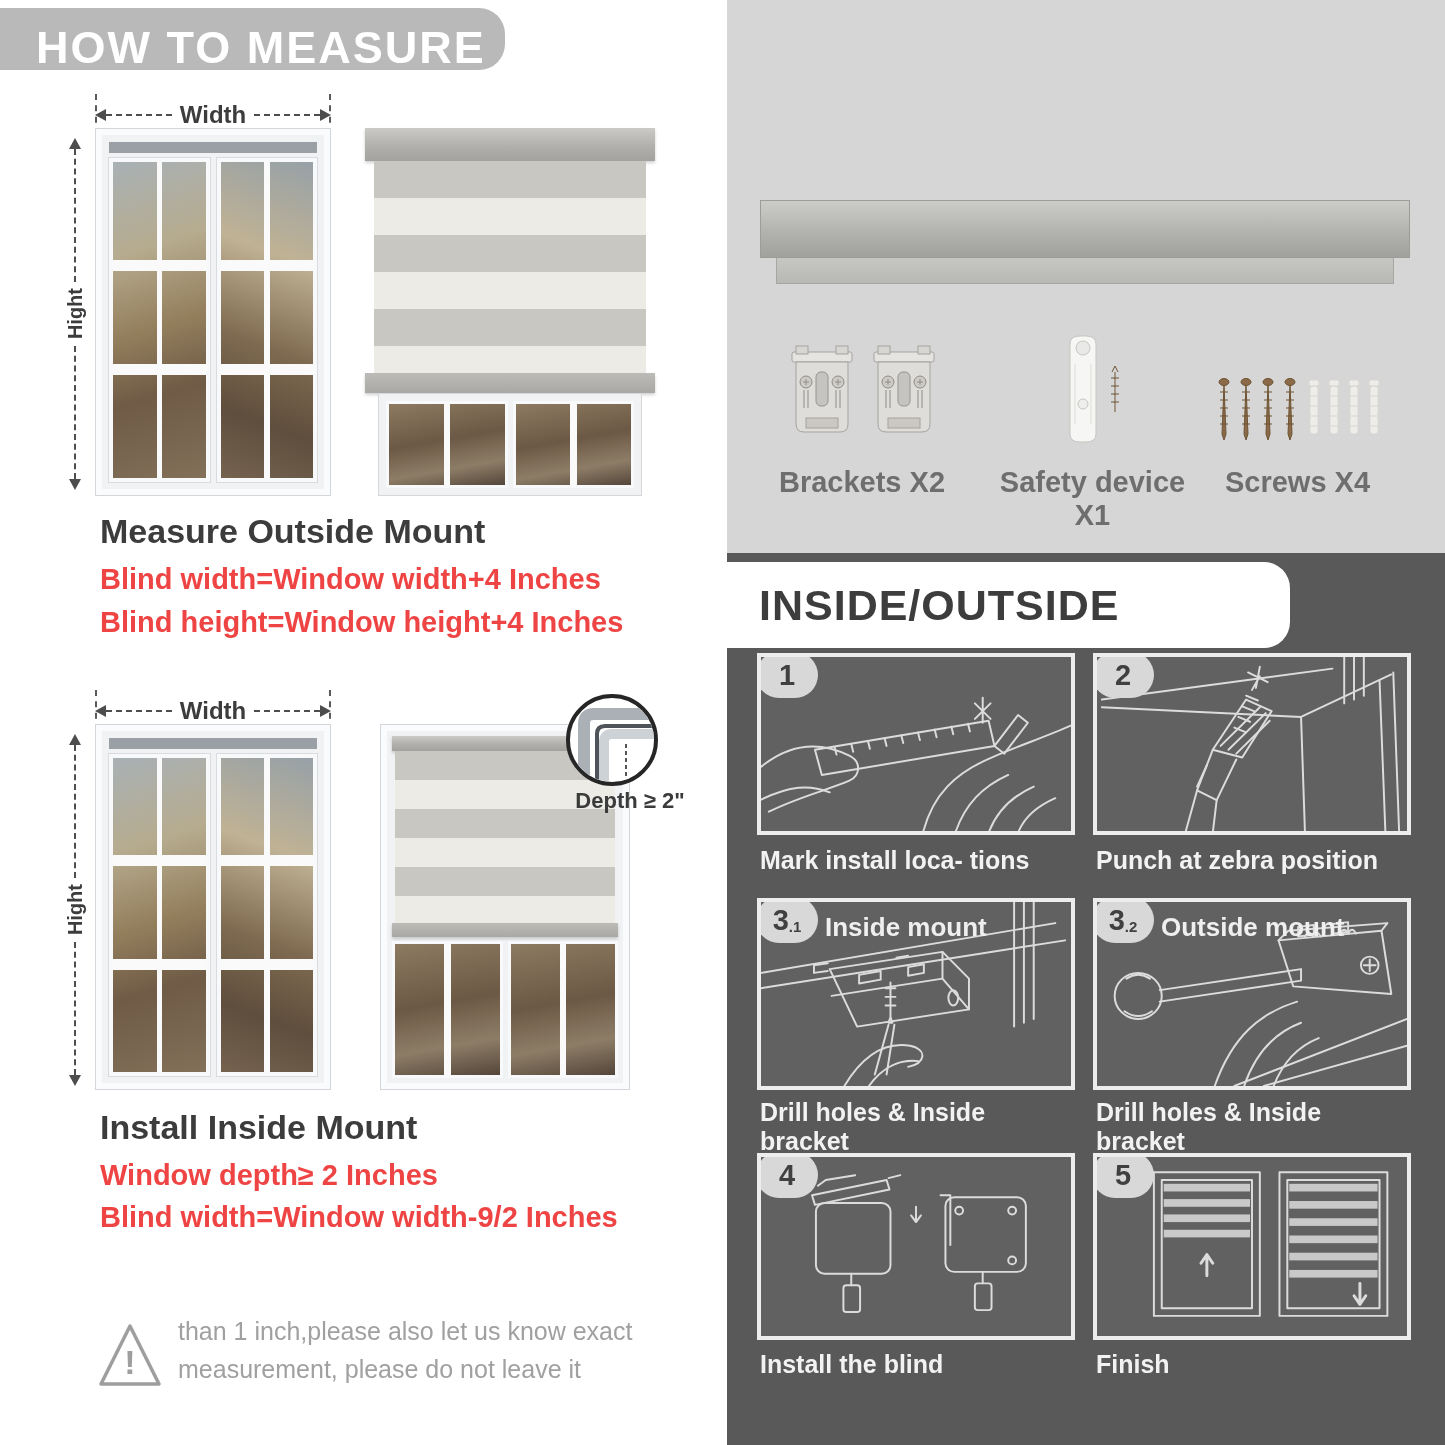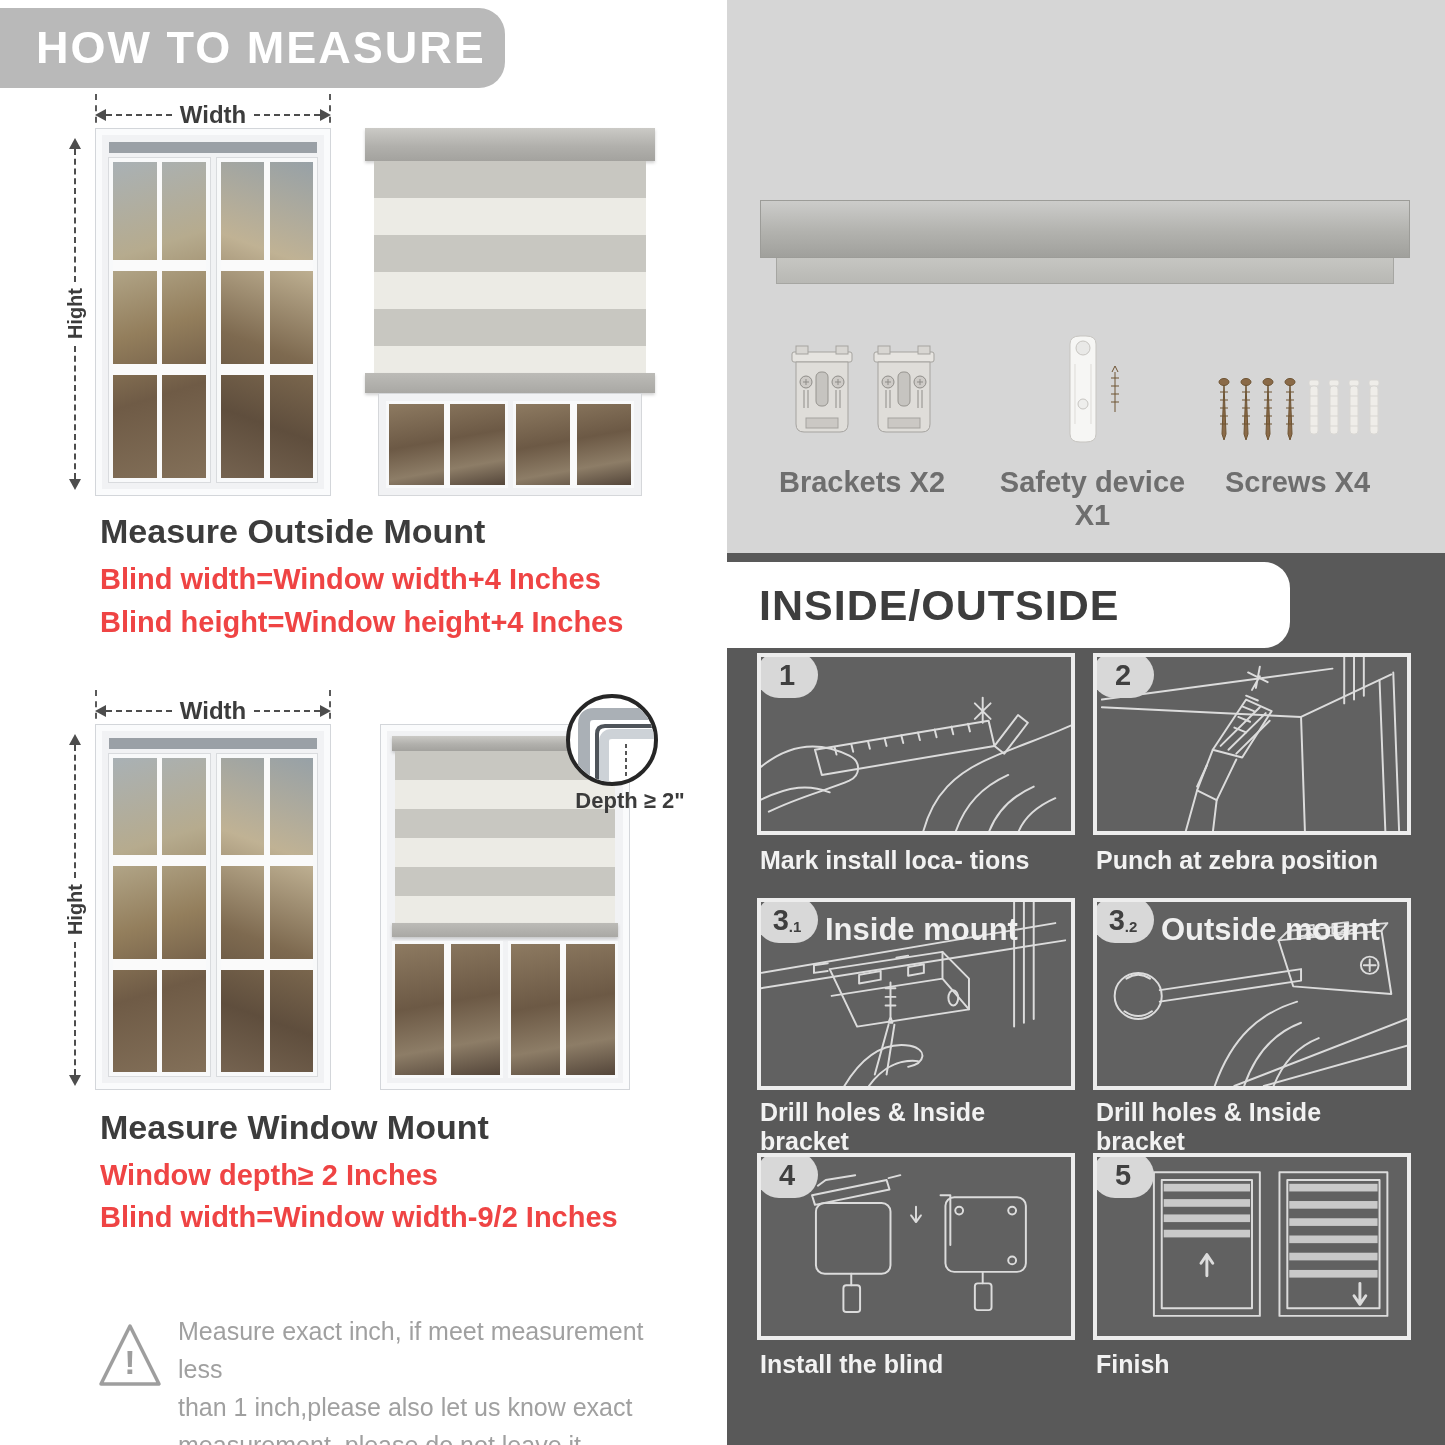--- a/index.html
+++ b/index.html
@@ -1,21 +1,21 @@
 <!DOCTYPE html>
 <html><head>
 <meta charset="utf-8">
 <style>
   html,body{margin:0;padding:0;background:#ffffff;}
   #stage{position:relative;width:1445px;height:1445px;background:#ffffff;overflow:hidden;
          font-family:"Liberation Sans", sans-serif;}
   .abs{position:absolute;box-sizing:border-box;}
 
   
-  .banner-left{left:0;top:8px;width:505px;height:80px;background:#b9b9b9;
+  .banner-left{left:0;top:8px;width:505px;height:62px;background:#b9b9b9;
     border-radius:0 26px 26px 0;color:#ffffff;font-size:45px;font-weight:bold;
     letter-spacing:2px;line-height:80px;padding-left:36px;}
 
   
   .win{background:#f1f2f4;border:1px solid #d3d6da;box-shadow:inset 0 0 0 6px #fafbfc;padding:13px;}
   .roller{height:11px;background:#9aa0a6;margin-bottom:5px;}
   .doors{display:flex;gap:7px;height:calc(100% - 16px);}
   .door{flex:1;border:4px solid #f8f9fa;outline:1px solid #d9dbde;
     background-image:
       linear-gradient(to right, rgba(0,0,0,0) 0 47%, #fafafa 47% 53%, rgba(0,0,0,0) 53% 100%),
@@ -74,21 +74,21 @@
 
   .dark-section{left:727px;top:553px;width:718px;height:892px;background:#595959;}
   .banner-mount{left:727px;top:562px;width:563px;height:86px;background:#ffffff;
     border-radius:0 26px 26px 0;color:#3d3d3d;font-size:43px;font-weight:bold;
     line-height:86px;padding-left:32px;letter-spacing:1px;}
   .panel{border:4px solid #ededed;background:#616161;overflow:hidden;}
   .badge{position:absolute;top:-5px;left:-5px;min-width:46px;height:46px;
     background:#d8d8d8;border-radius:26px;display:flex;align-items:center;justify-content:center;
     color:#404040;font-size:29px;font-weight:bold;padding:0 8px;z-index:2;}
   .badge .sub{font-size:15px;font-weight:bold;margin-top:12px;}
-  .panel-title{position:absolute;top:10px;left:64px;color:#efefef;font-size:31px;font-weight:bold;z-index:2;}
+  .panel-title{position:absolute;top:10px;left:64px;color:#efefef;font-size:26px;font-weight:bold;z-index:2;}
   .caption{color:#f2f2f2;font-size:25px;font-weight:bold;}
   .lineart{position:absolute;inset:0;width:100%;height:100%;}
   .lineart path,.lineart line,.lineart rect,.lineart circle,.lineart ellipse,.lineart polyline
     {fill:none;stroke:#dcdcdc;stroke-width:2;stroke-linecap:round;stroke-linejoin:round;}
   .lineart .fillbar{fill:#c9c9c9;stroke:none;}
   .lineart .thick{stroke-width:3;}
 </style>
 </head>
 <body>
 
@@ -179,30 +179,29 @@
   <div class="abs callout" style="left:566px;top:694px;width:92px;height:92px;">
     <svg width="92" height="92" viewBox="0 0 92 92">
       <path d="M14 92 V26 Q14 16 24 16 H92" fill="none" stroke="#aab0b6" stroke-width="12"></path>
       <path d="M34 92 V44 Q34 36 42 36 H92" fill="none" stroke="#cdd2d7" stroke-width="10"></path>
       <path d="M27 92 V36 Q27 28 35 28 H92" fill="none" stroke="#4f545a" stroke-width="4"></path>
       <path d="M56 46 V78" stroke="#555" stroke-width="2" stroke-dasharray="4 3" fill="none"></path>
     </svg>
   </div>
   <div class="abs depth-lbl" style="left:545px;top:788px;width:170px;text-align:center;">Depth ≥ 2"</div>
 
-  <div class="abs head-dark" style="left:100px;top:1108px;">Measure Window Mount</div>
+  <div class="abs head-dark" style="left:100px;top:1108px;">Install Inside Mount</div>
   <div class="abs body-gray" style="left:100px;top:1159px;">Window depth≥ 2 Inches</div>
   <div class="abs body-gray" style="left:100px;top:1201px;">Blind width=Window width-9/2 Inches</div>
 
   <svg class="abs" style="left:95px;top:1312px;" width="70" height="86" viewBox="0 0 70 86">
     <path d="M35 14 L64 72 H6 Z" fill="none" stroke="#9e9e9e" stroke-width="3.5" stroke-linejoin="round"></path>
     <text x="35" y="62" text-anchor="middle" font-size="34" font-weight="bold" fill="#9e9e9e" font-family="Liberation Sans, sans-serif">!</text>
   </svg>
   <div class="abs warn-text" style="left:178px;top:1312px;width:470px;">
-    <div>Measure exact inch, if meet measurement less</div>
     <div>than 1 inch,please also let us know exact</div>
     <div>measurement, please do not leave it</div>
   </div>
 
   <div class="abs right-top"></div>
 
   <div class="abs rail-main" style="left:760px;top:200px;width:650px;height:58px;"></div>
   <div class="abs rail-lip" style="left:776px;top:258px;width:618px;height:26px;"></div>
 
   <svg class="abs" style="left:788px;top:342px;" width="150" height="100" viewBox="0 0 150 100">

